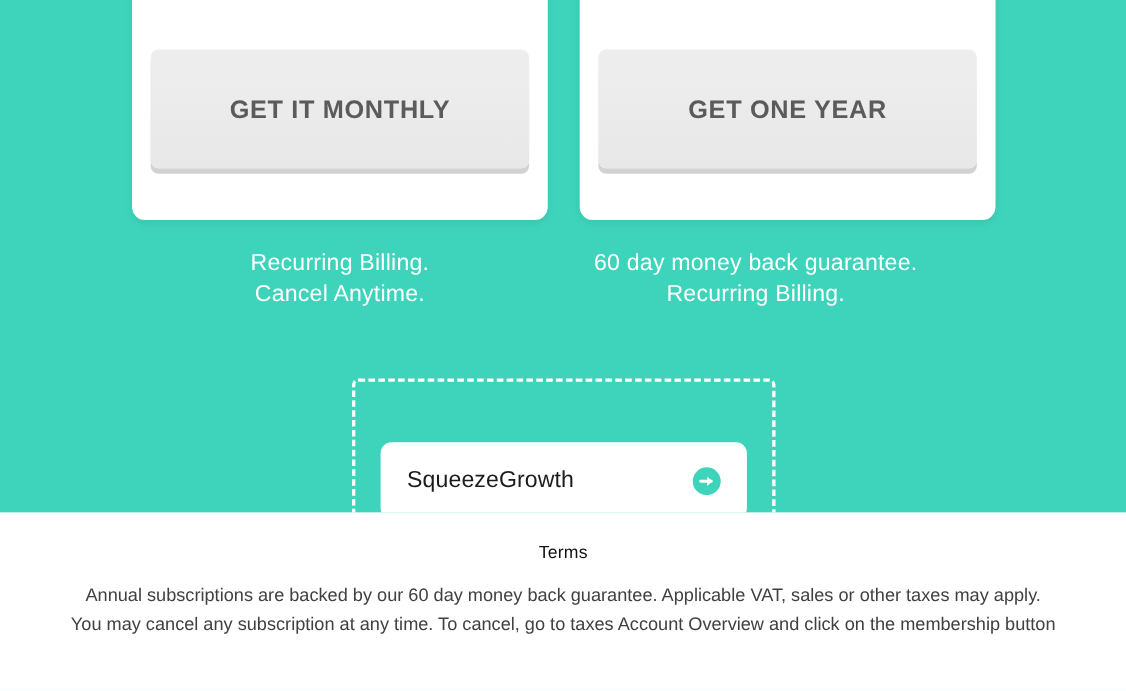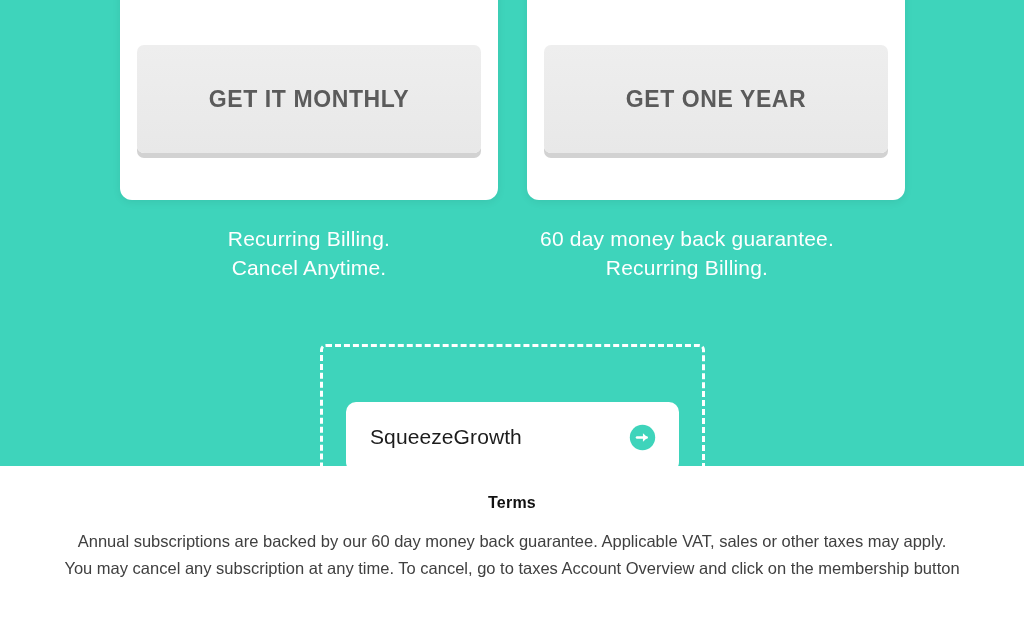--- a/index.html
+++ b/index.html
@@ -139,21 +139,21 @@
     top: 466px;
     width: 1024px;
     height: 162px;
     background: #ffffff;
   }
   .terms-title {
     margin: 0;
     padding-top: 28px;
     text-align: center;
     font-size: 16px;
-    font-weight: bold;
+    font-weight: normal;
     color: #111111;
     letter-spacing: 0.2px;
   }
   .terms-body {
     margin: 0;
     padding-top: 16px;
     text-align: center;
     font-size: 16.5px;
     line-height: 27px;
     color: #404040;

